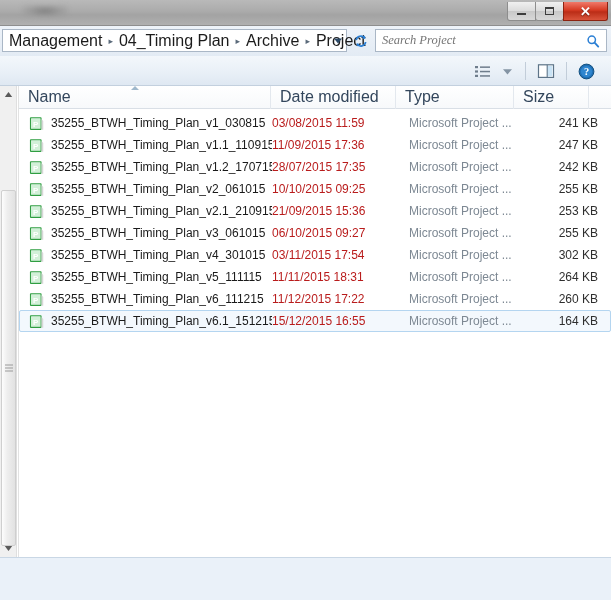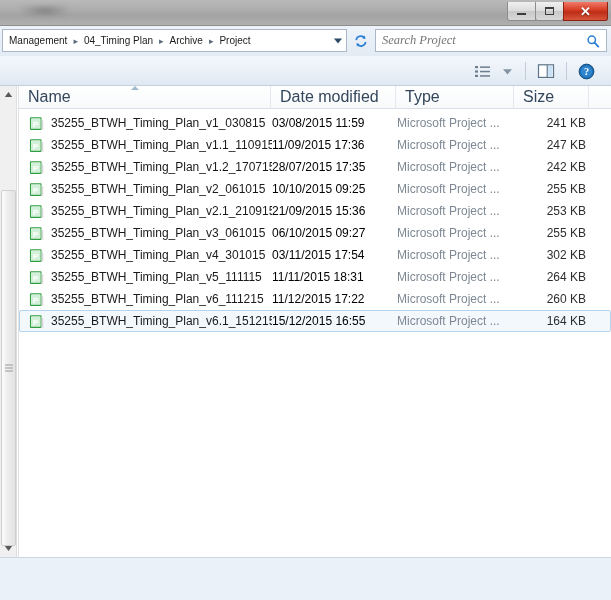--- a/index.html
+++ b/index.html
@@ -88,21 +88,21 @@
     position: absolute;
     left: 2px; top: 3px;
     width: 345px; height: 23px;
     background: #ffffff;
     border: 1px solid #aab7c6;
     display: flex;
     align-items: center;
     padding-left: 5px;
   }
   .crumb {
-    font-size: 10px;
+    font-size: 16px;
     color: #1b1b1b;
     white-space: nowrap;
     padding: 0 1px;
   }
   .crumb-sep {
     color: #5a6a7a;
     font-size: 9px;
     padding: 0 5px;
     transform: translateY(0px);
   }
@@ -276,22 +276,22 @@
   .cell {
     height: 22px;
     display: flex;
     align-items: center;
     font-size: 12px;
     color: #1a1a1a;
     white-space: nowrap;
     overflow: hidden;
   }
   .cell.c-name { width: 252px; padding-left: 9px; }
-  .cell.c-date { width: 125px; color: #000000; }
-  .cell.c-type { width: 118px; color: #7d8893; }
+  .cell.c-date { width: 125px; color: #b91c1c; }
+  .cell.c-type { width: 118px; color: #7d8893; margin-left: 12px; }
   .cell.c-size { width: 75px; justify-content: flex-end; padding-right: 4px; color: #2e2e2e; }
 
   .fileicon {
     width: 15px; height: 15px;
     margin-right: 7px;
     flex-shrink: 0;
   }
 
   
   .statusbar {

